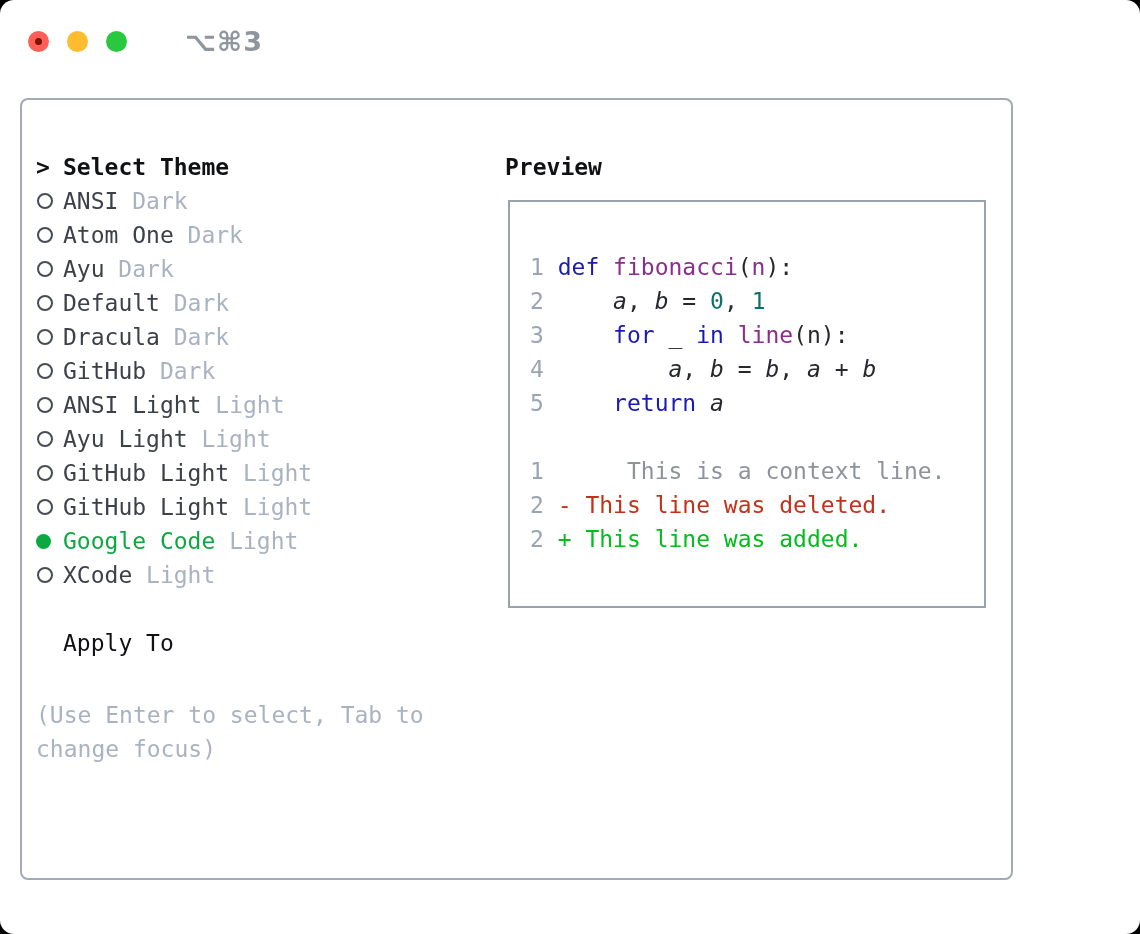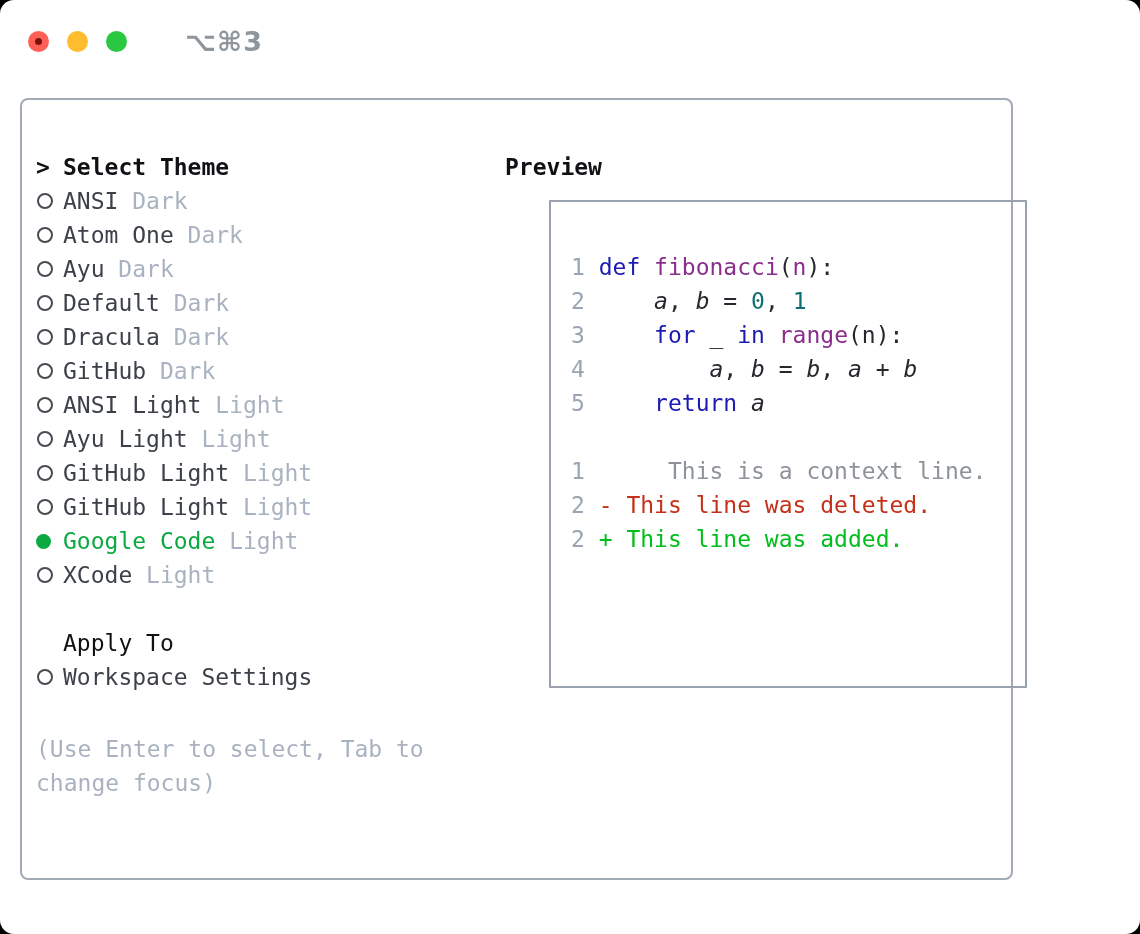--- a/index.html
+++ b/index.html
@@ -33,22 +33,22 @@
   .tname.sel{color:#0BA940;}
   .variant{color:#A9B2C1;padding-left:13.8px;}
   .opt-label{color:#3C4149;}
   .opt-label.sel{color:#0BA940;}
   .sec-hdr{color:#101114;}
   .gap{height:34px;}
   .help{color:#A9B2C1;line-height:34px;width:440px;margin-top:4px;}
   
   .preview-label{position:absolute;left:483px;top:50px;font-size:23px;line-height:34px;
     font-weight:bold;color:#101114;text-align:center;}
-  .preview-box{position:absolute;left:486px;top:100px;width:478px;height:488px;
-    box-sizing:border-box;border:2px solid #99A2AE;padding:48px 0 0 20px;overflow:hidden;margin-left:41px;}
+  .preview-box{position:absolute;left:486px;top:100px;width:478px;height:408px;
+    box-sizing:border-box;border:2px solid #99A2AE;padding:48px 0 0 20px;overflow:hidden;}
   .cl{height:34px;line-height:34px;white-space:pre;font-size:23px;}
   .tk-ln{color:#9AA4B4;}
   .tk-kw{color:#1B1BB3;}
   .tk-fn{color:#8B2D8B;}
   .tk-num{color:#0E6F6F;}
   .tk-pl{color:#26282E;}
   .tk-var{color:#26282E;font-style:italic;}
   .tk-ctx{color:#8E939B;}
   .tk-del{color:#C53019;}
   .tk-add{color:#00BE1B;}
@@ -90,35 +90,34 @@
           <div class="row"><span class="marker"><span class="circle"></span></span><span class="tname">XCode</span><span class="variant">Light</span></div>
         </div>
 
       <div class="gap"></div>
 
       <div class="row">
         <span class="marker"></span>
         <span class="sec-hdr">Apply To</span>
       </div>
       <div>
-          <div class="row"><span class="marker"><span class="circle"></span></span><span class="opt-label">Workspace Settings</span></div>
         </div>
 
       <div class="gap"></div>
 
       <div class="help">(Use Enter to select, Tab to change focus)</div>
     </div>
 
     <div class="preview-label">Preview</div>
 
     <div class="preview-box">
 
     <div class="cl"><span class="tk-ln">1 </span><span class="tk-kw">def</span><span class="tk-pl"> </span><span class="tk-fn">fibonacci</span><span class="tk-pl">(</span><span class="tk-fn">n</span><span class="tk-pl">):</span></div>
         <div class="cl"><span class="tk-ln">2 </span><span class="tk-pl">    </span><span class="tk-var">a</span><span class="tk-pl">, </span><span class="tk-var">b</span><span class="tk-pl"> = </span><span class="tk-num">0</span><span class="tk-pl">, </span><span class="tk-num">1</span></div>
-        <div class="cl"><span class="tk-ln">3 </span><span class="tk-pl">    </span><span class="tk-kw">for</span><span class="tk-pl"> _ </span><span class="tk-kw">in</span><span class="tk-pl"> </span><span class="tk-fn">range</span><span class="tk-pl">(n):</span></div>
+        <div class="cl"><span class="tk-ln">3 </span><span class="tk-pl">    </span><span class="tk-kw">for</span><span class="tk-pl"> _ </span><span class="tk-kw">in</span><span class="tk-pl"> </span><span class="tk-fn">line</span><span class="tk-pl">(n):</span></div>
         <div class="cl"><span class="tk-ln">4 </span><span class="tk-pl">        </span><span class="tk-var">a</span><span class="tk-pl">, </span><span class="tk-var">b</span><span class="tk-pl"> = </span><span class="tk-var">b</span><span class="tk-pl">, </span><span class="tk-var">a</span><span class="tk-pl"> + </span><span class="tk-var">b</span></div>
         <div class="cl"><span class="tk-ln">5 </span><span class="tk-pl">    </span><span class="tk-kw">return</span><span class="tk-pl"> </span><span class="tk-var">a</span></div>
         <div class="cl"></div>
         <div class="cl"><span class="tk-ln">1 </span><span class="tk-ctx">     This is a context line.</span></div>
         <div class="cl"><span class="tk-ln">2 </span><span class="tk-del">- This line was deleted.</span></div>
         <div class="cl"><span class="tk-ln">2 </span><span class="tk-add">+ This line was added.</span></div>
       </div>
 
   </div>
 </div>

